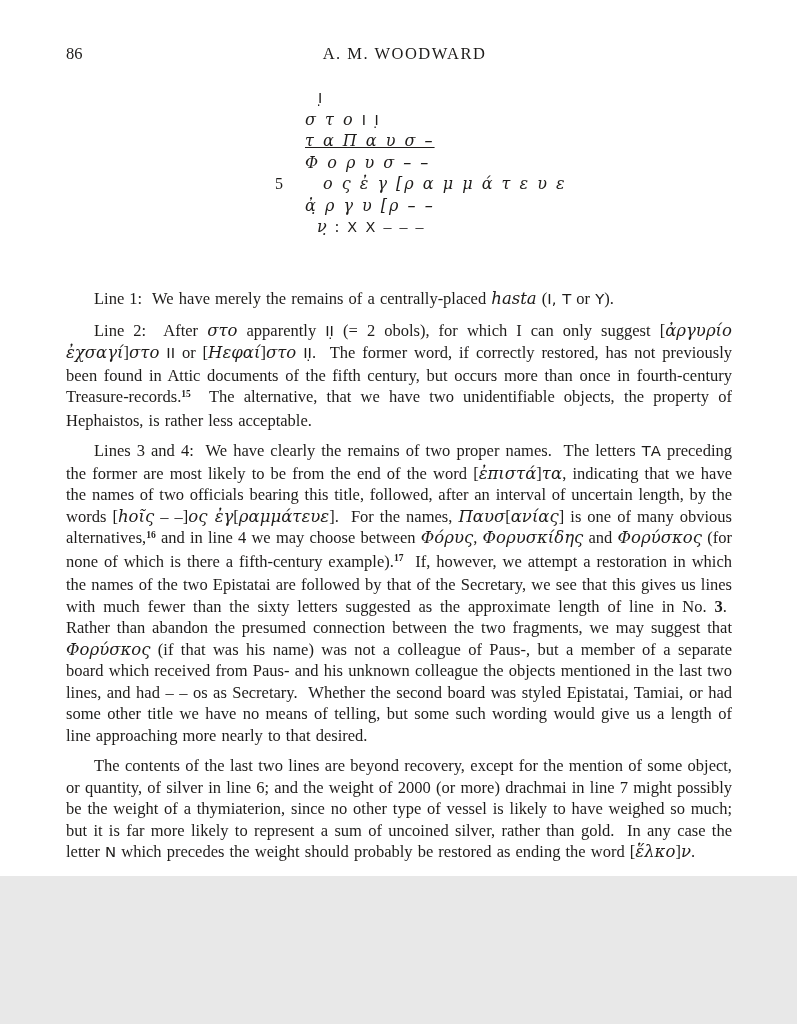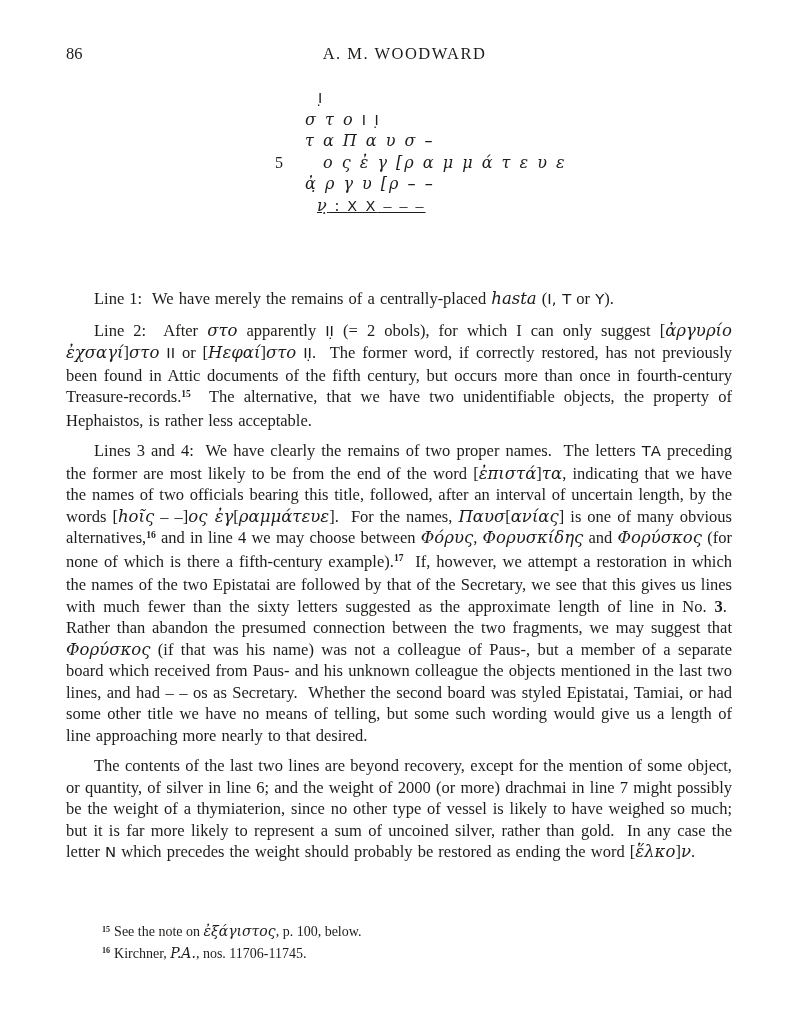--- a/index.html
+++ b/index.html
@@ -1,18 +1,18 @@
 <!DOCTYPE html>
 <html><head>
 <meta charset="utf-8">
 <style>
   html,body { margin:0; padding:0; background:#e8e8e8; }
   .page {
     position:relative;
-    width:797px; height:1024px;
+    width:797px; height:876px;
     margin:0 auto;
     background:#ffffff;
     color:#1e1c1a;
     font-family:"Liberation Serif", serif;
     overflow:hidden;
   }
   .pagenum {
     position:absolute; left:66px; top:44px;
     font-size:16.5px;
   }
@@ -66,24 +66,25 @@
 </style>
 </head>
 <body>
 
 <div class="page">
   <div class="pagenum">86</div>
   <div class="runhead">A. M. WOODWARD</div>
   <div class="inscription" id="inscription">
       <div class="insc-row"><span class="insc-num"></span><span class="insc-txt" style="padding-left: 13px;"><span class="sans">Ι̣</span></span></div>
       <div class="insc-row"><span class="insc-num"></span><span class="insc-txt" style="padding-left: 0px;"><span class="gk">σ τ ο </span><span class="sans">Ι Ι̣</span></span></div>
-      <div class="insc-row"><span class="insc-num"></span><span class="insc-txt" style="padding-left: 0px;"><span class="gk">τ α Π α υ σ –</span></span></div>
+      <div class="insc-row"><span class="insc-num"></span><span class="insc-txt" style="padding-left: 0px; text-decoration: underline;"><span class="gk">τ α Π α υ σ –</span></span></div>
+      <div class="insc-row"><span class="insc-num"></span><span class="insc-txt" style="padding-left: 0px;"><span class="gk">Φ ο ρ υ σ – –</span></span></div>
       <div class="insc-row"><span class="insc-num">5</span><span class="insc-txt" style="padding-left: 18px;"><span class="gk">ο ς ἐ γ [ρ α μ μ ά τ ε υ ε</span></span></div>
       <div class="insc-row"><span class="insc-num"></span><span class="insc-txt" style="padding-left: 0px;"><span class="gk">ἀ̣ ρ γ υ [ρ – –</span></span></div>
-      <div class="insc-row"><span class="insc-num"></span><span class="insc-txt" style="padding-left: 12px; text-decoration: underline;"><span class="gk">ν̣</span><span> : </span><span class="sans">Χ Χ</span><span> – – –</span></span></div>
+      <div class="insc-row"><span class="insc-num"></span><span class="insc-txt" style="padding-left: 12px;"><span class="gk">ν̣</span><span> : </span><span class="sans">Χ Χ</span><span> – – –</span></span></div>
     </div>
   <div class="body" id="bodytext">
       <p><span>Line 1:&nbsp; We have merely the remains of a centrally-placed </span><em>hasta</em><span> (</span><span class="sans">Ι, Τ</span><span> or </span><span class="sans">Υ</span><span>).</span></p>
       <p><span>Line 2:&nbsp; After </span><span class="gk">στο</span><span> apparently </span><span class="sans">ΙΙ̣</span><span> (= 2 obols), for which I can only suggest [</span><span class="gk">ἀργυρίο ἐχσαγί</span><span>]</span><span class="gk">στο</span><span> </span><span class="sans">ΙΙ</span><span> or [</span><span class="gk">Ηεφαί</span><span>]</span><span class="gk">στο</span><span> </span><span class="sans">ΙΙ̣</span><span>.&nbsp; The former word, if correctly restored, has not previously been found in Attic documents of the fifth century, but occurs more than once in fourth-century Treasure-records.</span><sup class="fnref">15</sup><span>&nbsp; The alternative, that we have two unidentifiable objects, the property of Hephaistos, is rather less acceptable.</span></p>
       <p><span>Lines 3 and 4:&nbsp; We have clearly the remains of two proper names.&nbsp; The letters </span><span class="sans">ΤΑ</span><span> preceding the former are most likely to be from the end of the word [</span><span class="gk">ἐπιστά</span><span>]</span><span class="gk">τα</span><span>, indicating that we have the names of two officials bearing this title, followed, after an interval of uncertain length, by the words [</span><span class="gk">hοῖς</span><span> – –]</span><span class="gk">ος ἐγ</span><span>[</span><span class="gk">ραμμάτευε</span><span>].&nbsp; For the names, </span><span class="gk">Παυσ</span><span>[</span><span class="gk">ανίας</span><span>] is one of many obvious alternatives,</span><sup class="fnref">16</sup><span> and in line 4 we may choose between </span><span class="gk">Φόρυς</span><span>, </span><span class="gk">Φορυσκίδης</span><span> and </span><span class="gk">Φορύσκος</span><span> (for none of which is there a fifth-century example).</span><sup class="fnref">17</sup><span>&nbsp; If, however, we attempt a restoration in which the names of the two Epistatai are followed by that of the Secretary, we see that this gives us lines with much fewer than the sixty letters suggested as the approximate length of line in No. </span><b>3</b><span>.&nbsp; Rather than abandon the presumed connection between the two fragments, we may suggest that </span><span class="gk">Φορύσκος</span><span> (if that was his name) was not a colleague of Paus-, but a member of a separate board which received from Paus- and his unknown colleague the objects mentioned in the last two lines, and had – – os as Secretary.&nbsp; Whether the second board was styled Epistatai, Tamiai, or had some other title we have no means of telling, but some such wording would give us a length of line approaching more nearly to that desired.</span></p>
       <p><span>The contents of the last two lines are beyond recovery, except for the mention of some object, or quantity, of silver in line 6; and the weight of 2000 (or more) drachmai in line 7 might possibly be the weight of a thymiaterion, since no other type of vessel is likely to have weighed so much; but it is far more likely to represent a sum of uncoined silver, rather than gold.&nbsp; In any case the letter </span><span class="sans">Ν</span><span> which precedes the weight should probably be restored as ending the word [</span><span class="gk">ἕλκο</span><span>]</span><span class="gk">ν</span><span>.</span></p>
     </div>
   <div class="footnotes" id="footnotes">
       <div class="footnote"><sup class="fnref">15</sup><span>See the note on </span><span class="gk">ἐξάγιστος</span><span>, p. 100, below.</span></div>
       <div class="footnote"><sup class="fnref">16</sup><span>Kirchner, </span><em>P.A.</em><span>, nos. 11706-11745.</span></div>

